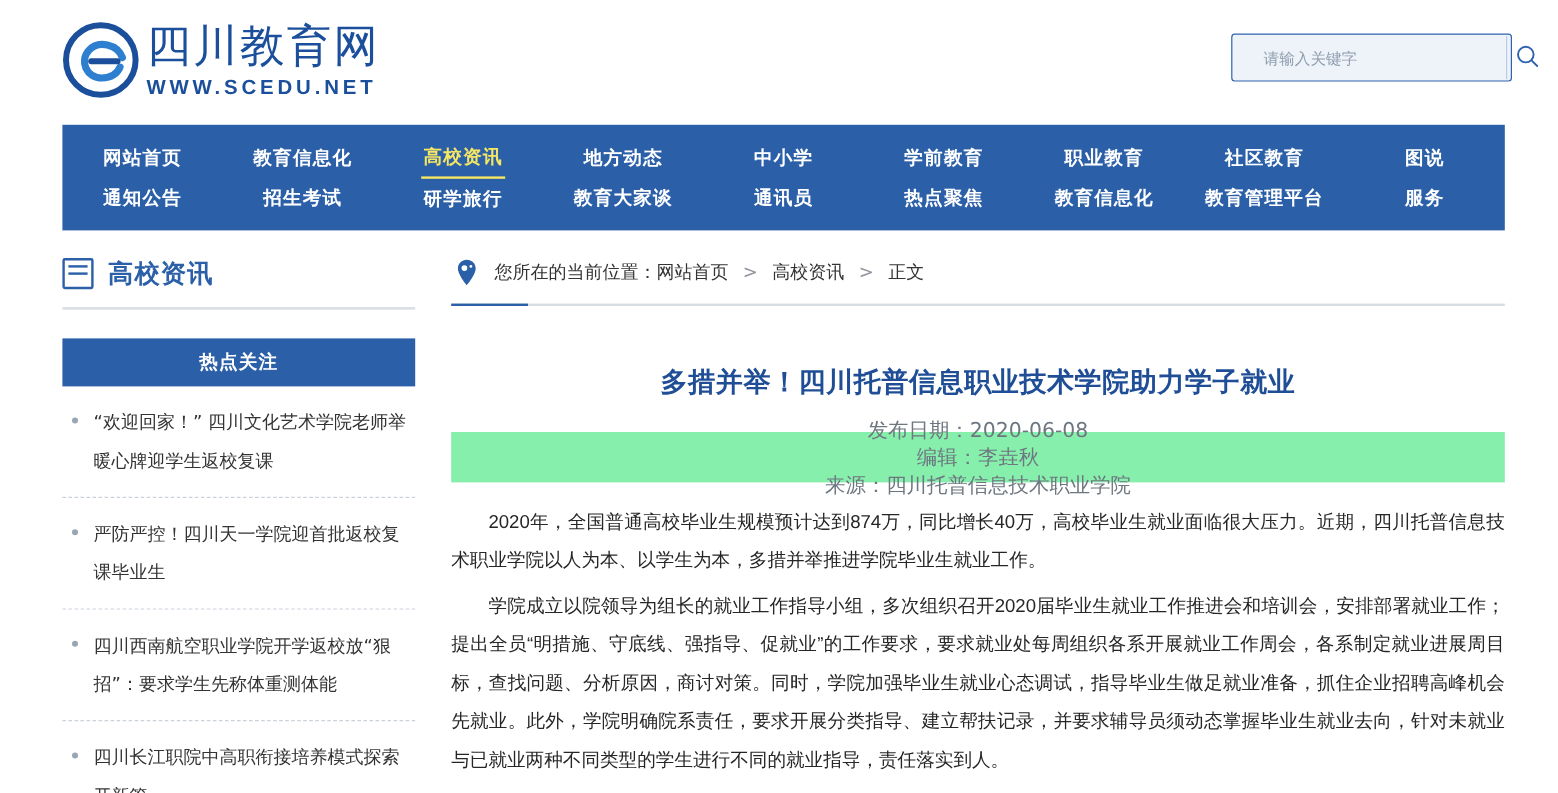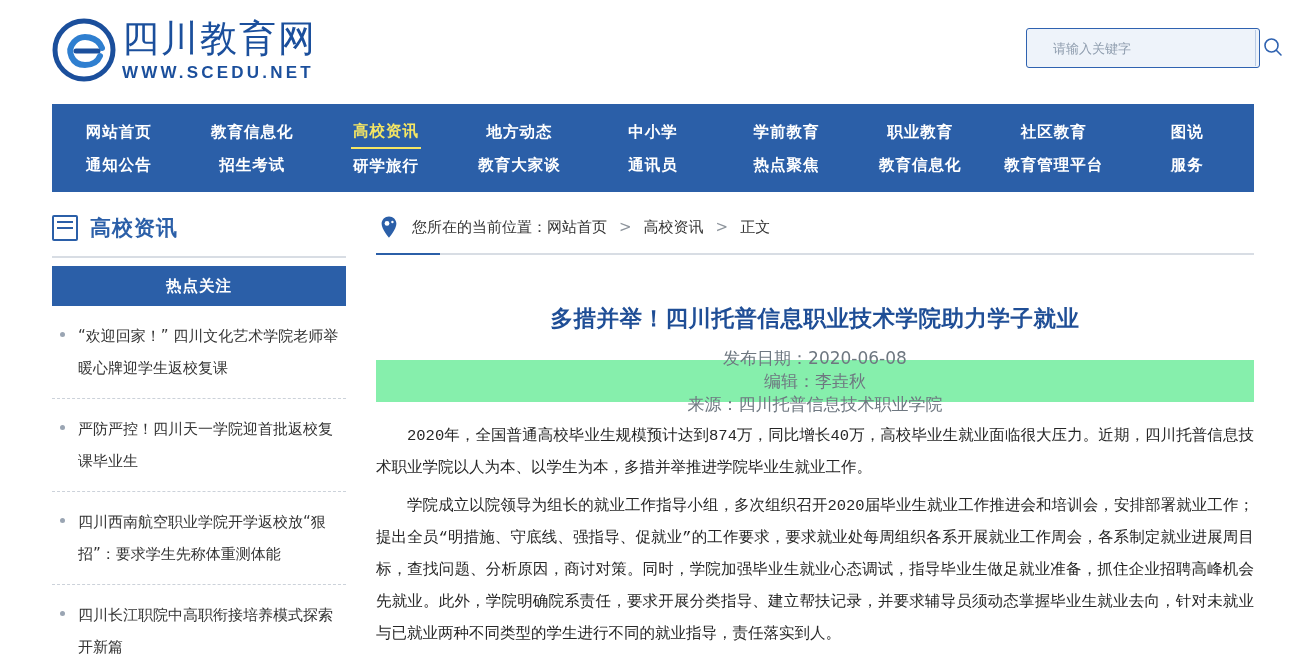--- a/index.html
+++ b/index.html
@@ -170,21 +170,21 @@
   .side-head-icon:before { top: 4px; }
   .side-head-icon:after { top: 10px; }
   .side-head-title {
     font-size: 21px;
     font-weight: bold;
     color: #2b5fa8;
     letter-spacing: 1px;
     font-family: "DejaVu Sans", "Liberation Sans", sans-serif;
   }
   .hot-bar {
-    margin-top: 8px;
+    margin-top: 24px;
     height: 40px;
     background: #2b5fa8;
     color: #fff;
     font-size: 15.5px;
     font-weight: bold;
     display: flex;
     align-items: center;
     justify-content: center;
     letter-spacing: 1px;
     font-family: "DejaVu Sans", "Liberation Sans", sans-serif;
@@ -269,21 +269,21 @@
     font-family: "DejaVu Sans", "Liberation Sans", sans-serif;
     flex-direction: column;
   }
   .meta span { margin: 0 22px; }
   .article-body {
     margin-top: 18px;
     font-size: 15.5px;
     line-height: 32px;
     color: #262626;
     text-align: justify;
-    font-family: Liberation Mono, monospace;
+    font-family: Liberation Sans, sans-serif;
   }
   .article-body p {
     margin: 0 0 6px 0;
     text-indent: 2em;
   }
 </style>
 </head>
 <body>
 
 <div class="page">

